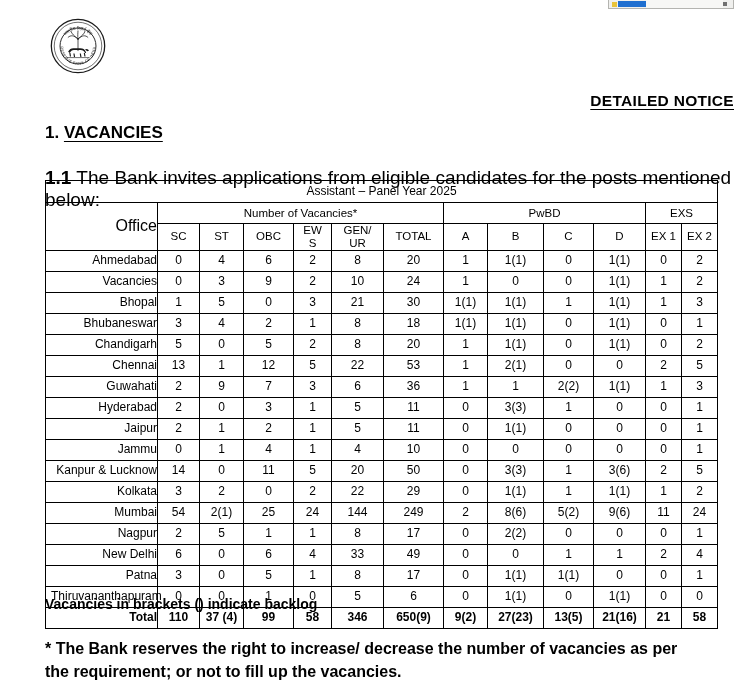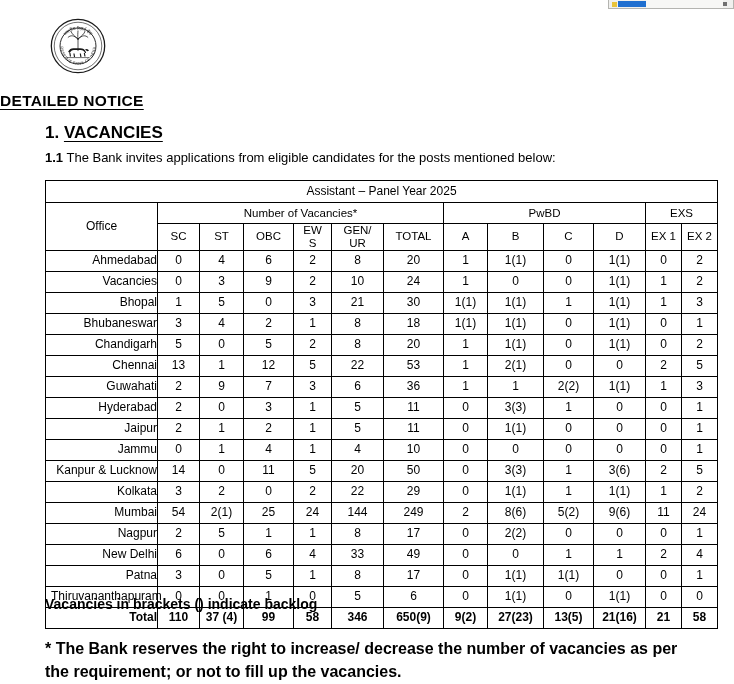--- a/index.html
+++ b/index.html
@@ -67,21 +67,21 @@
     left: 49px;
     top: 17px;
     width: 58px;
     height: 58px;
   }
 
   #title-block {
     position: absolute;
     left: 0; top: 92px;
     width: 734px;
-    text-align: left;
+    text-align: right;
   }
   #doc-title {
     font-size: 15.5px;
     font-weight: bold;
     letter-spacing: .3px;
     text-decoration: underline;
     text-underline-offset: 3px;
   }
 
   #section-heading {
@@ -90,22 +90,22 @@
     top: 123px;
     font-size: 17px;
     font-weight: bold;
   }
   #section-heading .num { text-decoration: none; }
   #section-heading .word { text-decoration: underline; text-underline-offset: 3px; }
 
   #intro-line {
     position: absolute;
     left: 45px;
-    top: 150px;
-    font-size: 13px;
+    top: 167px;
+    font-size: 19px;
   }
   #intro-line .lead { font-weight: bold; }
 
   
   #vac-table {
     position: absolute;
     left: 45px;
     top: 180px;
     width: 672px;
     border-collapse: collapse;
@@ -123,21 +123,22 @@
   #vac-table th {
     font-weight: normal;
     font-size: 11.5px;
   }
   #vac-table td.office-cell {
     text-align: right;
     padding-left: 5px;
     font-size: 12px;
   }
   #vac-table th.office-head {
-    font-size: 12px;
+    font-size: 16px;
+    text-align: right;
   }
   #vac-table tr.total-row td {
     font-weight: bold;
   }
   #vac-table .title-row th {
     height: 21px;
     font-size: 12px;
   }
   .stack { display: block; }
 

